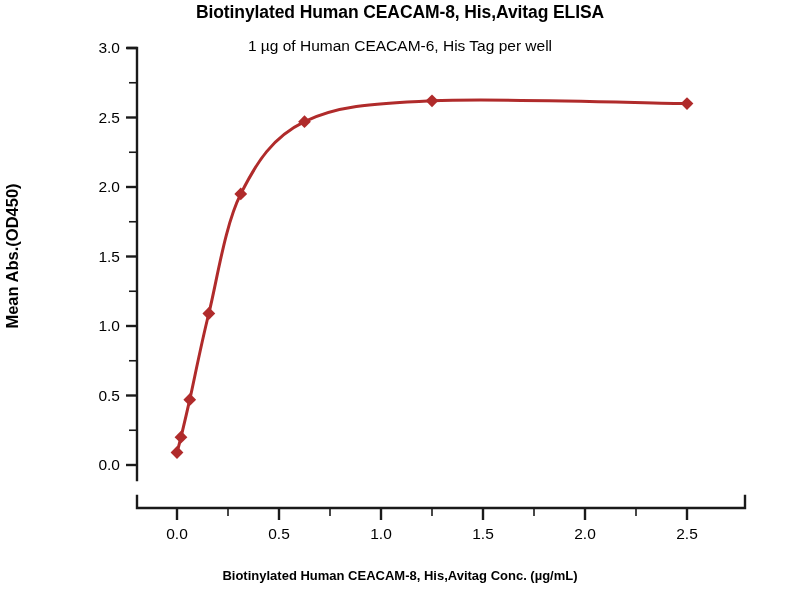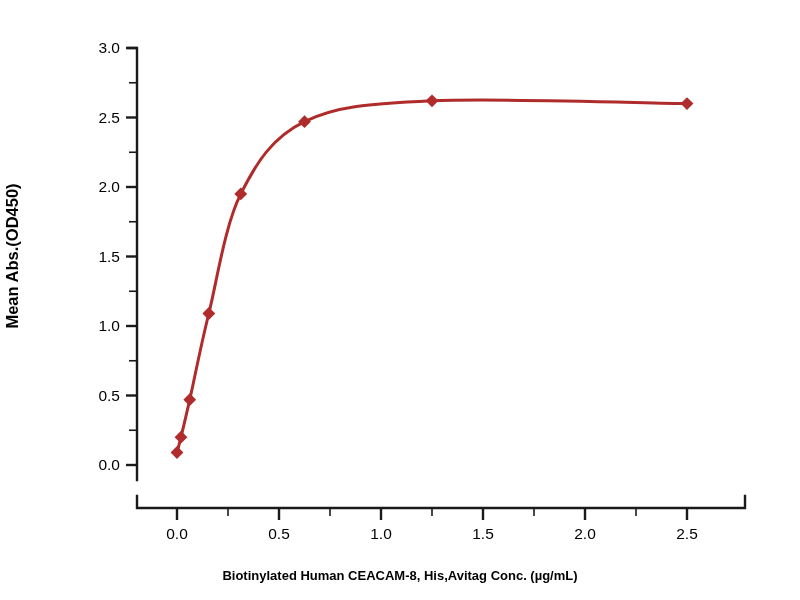--- a/index.html
+++ b/index.html
@@ -87,20 +87,22 @@
   .axis-line { stroke: #1a1a1a; stroke-width: 2.4; fill: none; stroke-linecap: square; }
   .tick-major { stroke: #1a1a1a; stroke-width: 2.4; }
   .tick-minor { stroke: #1a1a1a; stroke-width: 1.6; }
   .series-line { fill: none; stroke-width: 3.0; stroke-linecap: round; stroke-linejoin: round; }
 </style>
 </head>
 <body>
 
 <div id="figure">
 
+  <div id="chart-title">Biotinylated Human CEACAM-8, His,Avitag ELISA</div>
+  <div id="chart-subtitle">1 µg of Human CEACAM-6, His Tag per well</div>
 
   <div id="ylabel">Mean Abs.(OD450)</div>
   <div id="xlabel">Biotinylated Human CEACAM-8, His,Avitag Conc. (µg/mL)</div>
 
   <svg id="plot" width="800" height="600">
     <g id="y-ticks-group">
         <line x1="126" y1="465" x2="137" y2="465" class="tick-major" stroke="#1a1a1a"></line>
         <text x="120" y="466" class="tick-text-y">0.0</text>
         <line x1="126" y1="395.5" x2="137" y2="395.5" class="tick-major" stroke="#1a1a1a"></line>
         <text x="120" y="396.5" class="tick-text-y">0.5</text>

